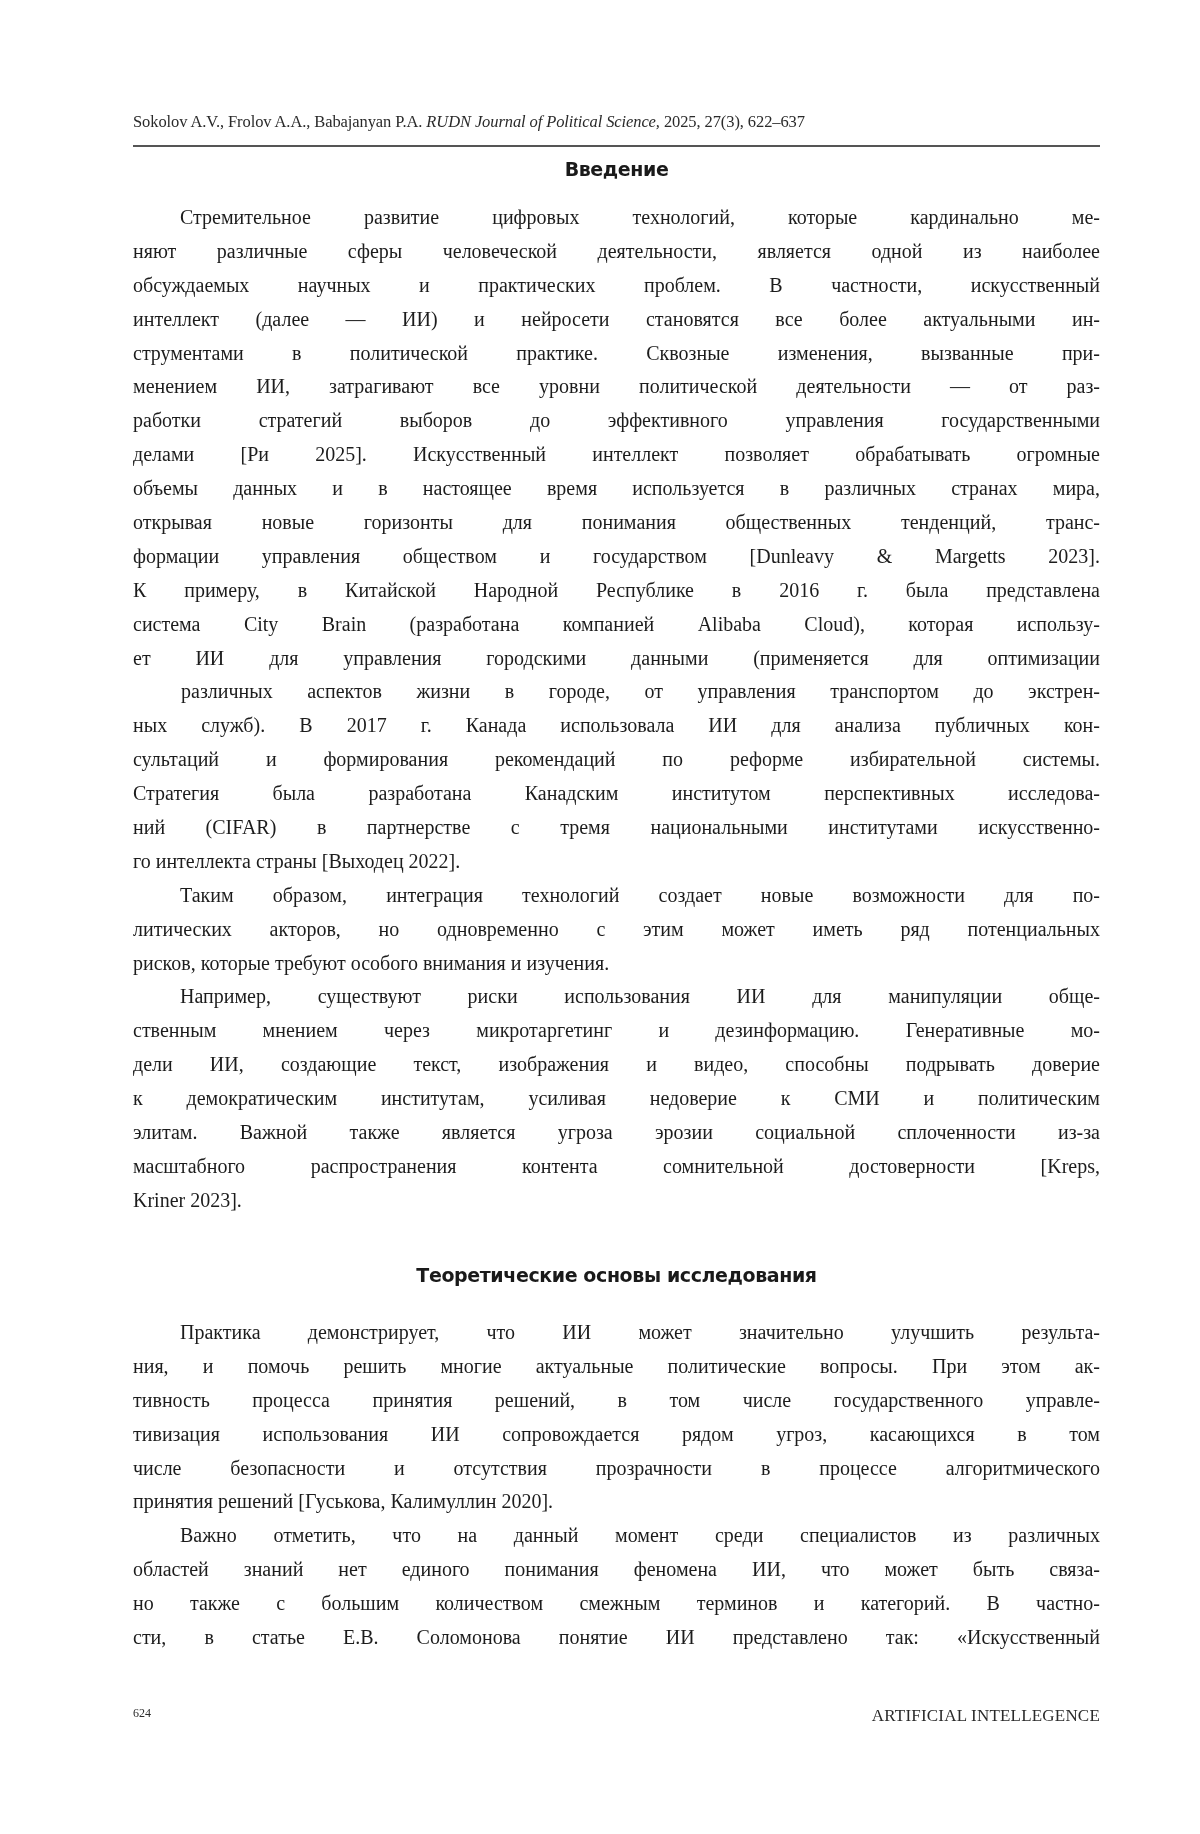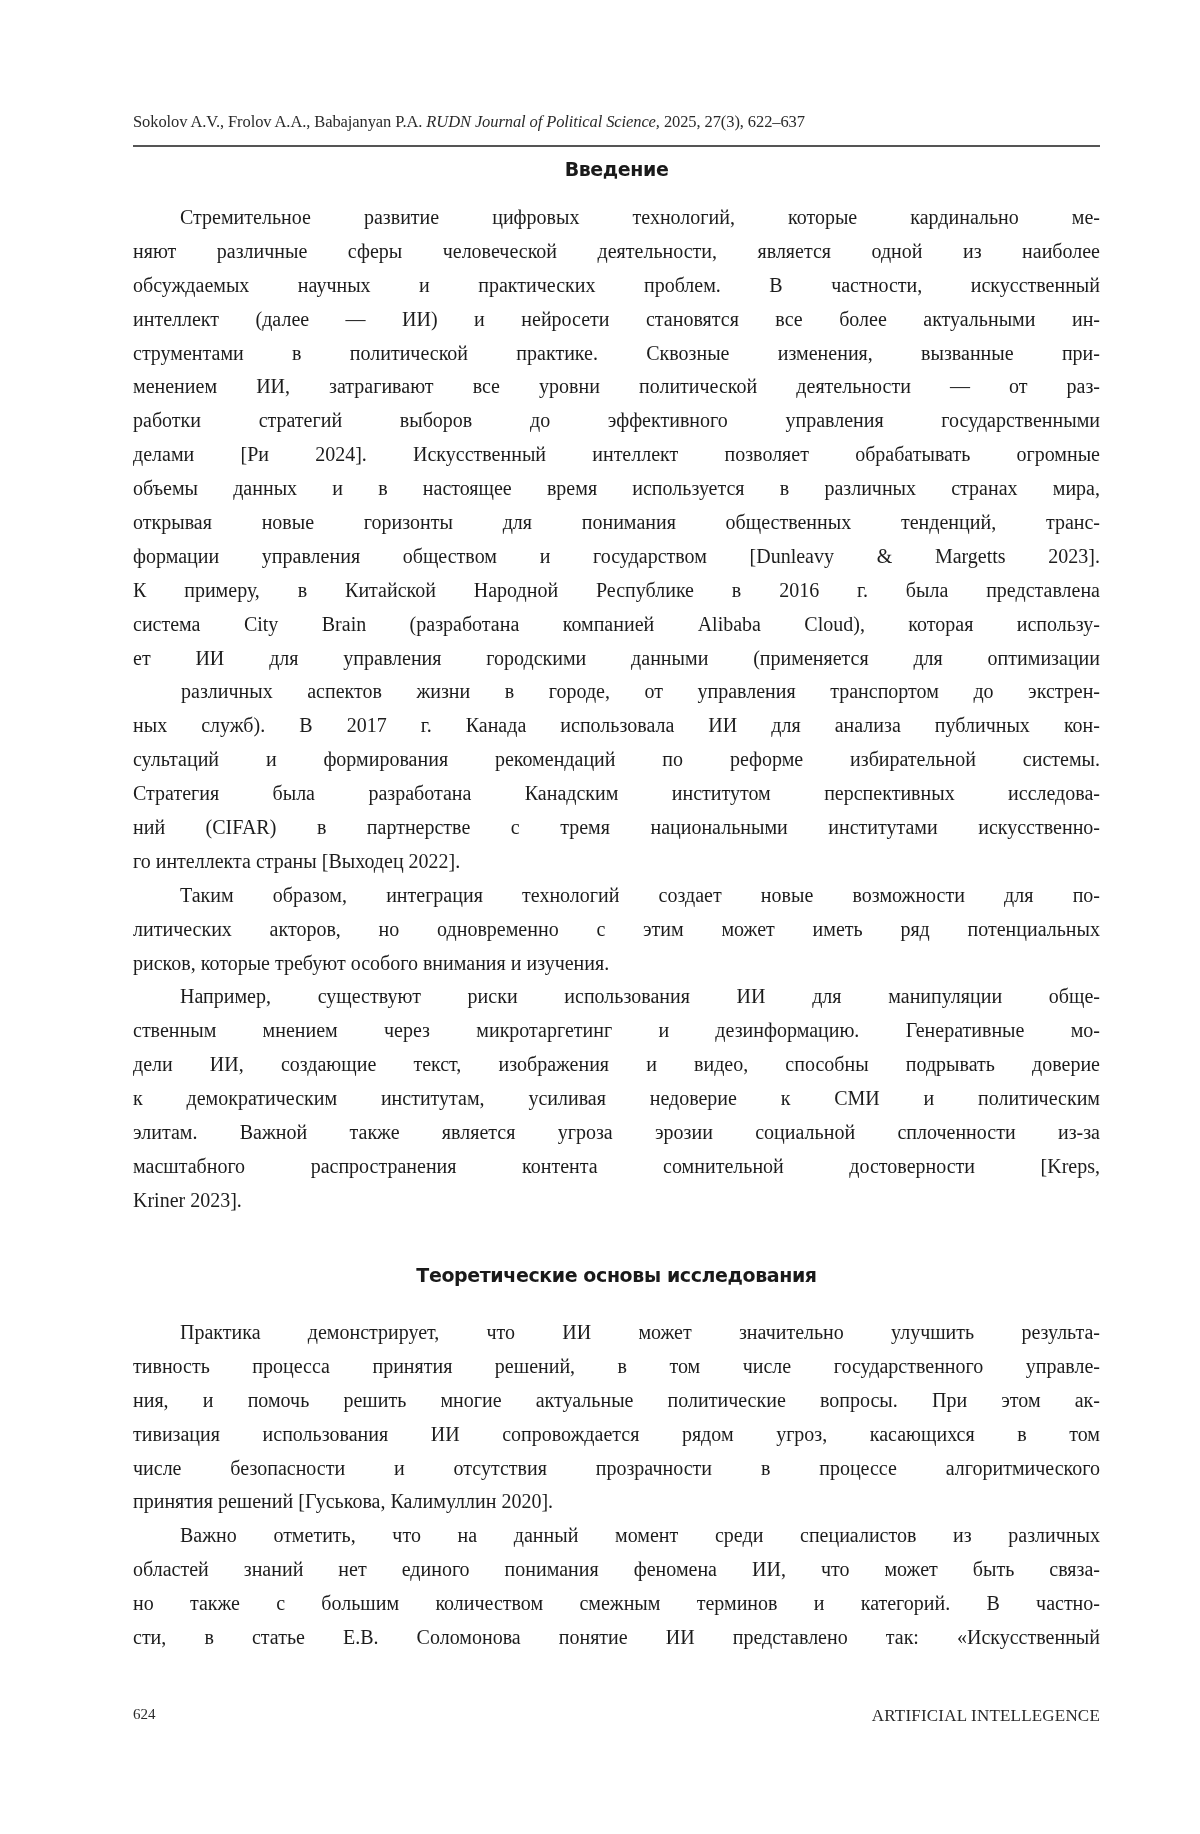--- a/index.html
+++ b/index.html
@@ -24,21 +24,21 @@
     }
     .text-block { position: absolute; left: 133px; width: 967px; }
     .line {
       height: 33.9px; line-height: 33.9px; font-size: 20px;
       text-align: justify; text-align-last: justify; white-space: nowrap;
       overflow: visible; word-spacing: 0px;
     }
     .line.indent { padding-left: 47px; }
     .line.last { text-align-last: left; }
     .footer-page {
-      position: absolute; left: 133px; top: 1706px; font-size: 15px; color: #2a2a2a;
+      position: absolute; left: 133px; top: 1706px; font-size: 12px; color: #2a2a2a;
     }
     .footer-section {
       position: absolute; right: 100px; top: 1706px; font-size: 17px; color: #2a2a2a;
       letter-spacing: 0.2px;
     }
   </style>
 </head>
 <body>
 
 <div class="running-head">
@@ -52,21 +52,21 @@
 
 <div class="text-block" style="top:201px;">
   <div>
     <div class="line indent" style="white-space: nowrap;">Стремительное развитие цифровых технологий, которые кардинально ме-</div>
     <div class="line" style="white-space: nowrap;">няют различные сферы человеческой деятельности, является одной из наиболее</div>
     <div class="line" style="white-space: nowrap;">обсуждаемых научных и практических проблем. В частности, искусственный</div>
     <div class="line" style="white-space: nowrap;">интеллект (далее — ИИ) и нейросети становятся все более актуальными ин-</div>
     <div class="line" style="white-space: nowrap;">струментами в политической практике. Сквозные изменения, вызванные при-</div>
     <div class="line" style="white-space: nowrap;">менением ИИ, затрагивают все уровни политической деятельности — от раз-</div>
     <div class="line" style="white-space: nowrap;">работки стратегий выборов до эффективного управления государственными</div>
-    <div class="line" style="white-space: nowrap;">делами [Ри 2024]. Искусственный интеллект позволяет обрабатывать огромные</div>
+    <div class="line" style="white-space: nowrap;">делами [Ри 2025]. Искусственный интеллект позволяет обрабатывать огромные</div>
     <div class="line" style="white-space: nowrap;">объемы данных и в настоящее время используется в различных странах мира,</div>
     <div class="line" style="white-space: nowrap;">открывая новые горизонты для понимания общественных тенденций, транс-</div>
     <div class="line" style="white-space: nowrap;">формации управления обществом и государством [Dunleavy &amp; Margetts 2023].</div>
     <div class="line" style="white-space: nowrap;">К примеру, в Китайской Народной Республике в 2016 г. была представлена</div>
     <div class="line" style="white-space: nowrap;">система City Brain (разработана компанией Alibaba Cloud), которая использу-</div>
     <div class="line" style="white-space: nowrap;">ет ИИ для управления городскими данными (применяется для оптимизации</div>
     <div class="line" style="white-space: nowrap; margin-left: 48px;">различных аспектов жизни в городе, от управления транспортом до экстрен-</div>
     <div class="line" style="white-space: nowrap;">ных служб). В 2017 г. Канада использовала ИИ для анализа публичных кон-</div>
     <div class="line" style="white-space: nowrap;">сультаций и формирования рекомендаций по реформе избирательной системы.</div>
     <div class="line" style="white-space: nowrap;">Стратегия была разработана Канадским институтом перспективных исследова-</div>
@@ -87,22 +87,22 @@
     <div class="line" style="white-space: nowrap;">масштабного распространения контента сомнительной достоверности [Kreps,</div>
     <div class="line last" style="white-space: nowrap;">Kriner 2023].</div>
   </div>
 </div>
 
 <div class="section-heading" style="top:1264px;">Теоретические основы исследования</div>
 
 <div class="text-block" style="top:1316px;">
   <div>
     <div class="line indent" style="white-space: nowrap;">Практика демонстрирует, что ИИ может значительно улучшить результа-</div>
+    <div class="line" style="white-space: nowrap;">ния, и помочь решить многие актуальные политические вопросы. При этом ак-</div>
     <div class="line" style="white-space: nowrap;">тивность процесса принятия решений, в том числе государственного управле-</div>
-    <div class="line" style="white-space: nowrap;">ния, и помочь решить многие актуальные политические вопросы. При этом ак-</div>
     <div class="line" style="white-space: nowrap;">тивизация использования ИИ сопровождается рядом угроз, касающихся в том</div>
     <div class="line" style="white-space: nowrap;">числе безопасности и отсутствия прозрачности в процессе алгоритмического</div>
     <div class="line last" style="white-space: nowrap;">принятия решений [Гуськова, Калимуллин 2020].</div>
   </div>
   <div>
     <div class="line indent" style="white-space: nowrap;">Важно отметить, что на данный момент среди специалистов из различных</div>
     <div class="line" style="white-space: nowrap;">областей знаний нет единого понимания феномена ИИ, что может быть связа-</div>
     <div class="line" style="white-space: nowrap;">но также с большим количеством смежным терминов и категорий. В частно-</div>
     <div class="line" style="white-space: nowrap;">сти, в статье Е.В. Соломонова понятие ИИ представлено так: «Искусственный</div>
   </div>

